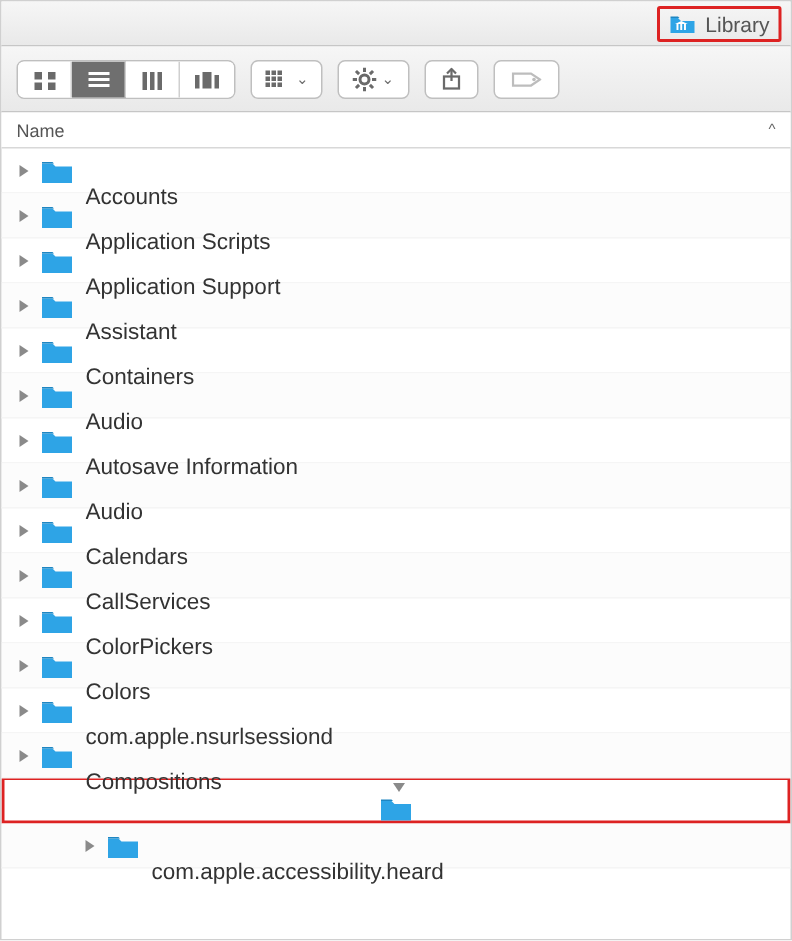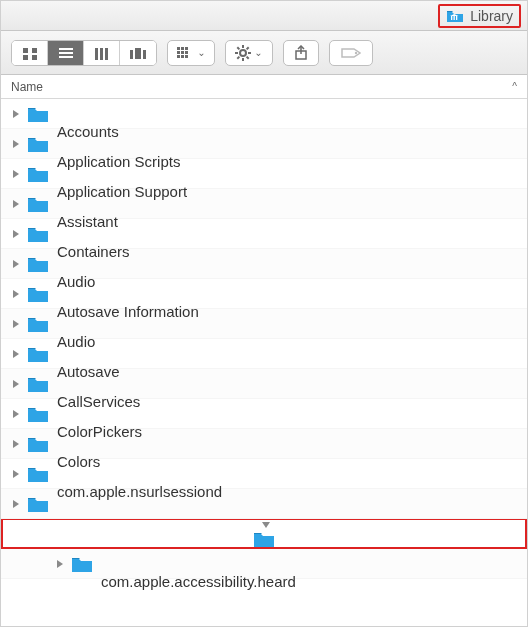--- a/index.html
+++ b/index.html
@@ -374,21 +374,21 @@
       <div class="row">
         <span class="disclosure">
           <svg width="10" height="10" viewBox="0 0 10 10">
             <path d="M2 1 L8 5 L2 9 Z" fill="#8a8a8a"></path>
           </svg>
         </span>
         <span class="folder-ico"><svg width="22" height="18" viewBox="0 0 22 18">
             <path d="M1 4 L8 4 L10 6 L21 6 L21 17 L1 17 Z" fill="#2ea4e6"></path>
             <path d="M1 3 L8 3 L9 4 L1 4 Z" fill="#1e86c2"></path>
           </svg></span>
-        <span class="row-label">Autosave</span>
+        <span class="row-label">Calendars</span>
       </div>
       <div class="row">
         <span class="disclosure">
           <svg width="10" height="10" viewBox="0 0 10 10">
             <path d="M2 1 L8 5 L2 9 Z" fill="#8a8a8a"></path>
           </svg>
         </span>
         <span class="folder-ico"><svg width="22" height="18" viewBox="0 0 22 18">
             <path d="M1 4 L8 4 L10 6 L21 6 L21 17 L1 17 Z" fill="#2ea4e6"></path>
             <path d="M1 3 L8 3 L9 4 L1 4 Z" fill="#1e86c2"></path>
@@ -434,20 +434,21 @@
       <div class="row">
         <span class="disclosure">
           <svg width="10" height="10" viewBox="0 0 10 10">
             <path d="M2 1 L8 5 L2 9 Z" fill="#8a8a8a"></path>
           </svg>
         </span>
         <span class="folder-ico"><svg width="22" height="18" viewBox="0 0 22 18">
             <path d="M1 4 L8 4 L10 6 L21 6 L21 17 L1 17 Z" fill="#2ea4e6"></path>
             <path d="M1 3 L8 3 L9 4 L1 4 Z" fill="#1e86c2"></path>
           </svg></span>
+        <span class="row-label">Compositions</span>
       </div>
       <div class="row hl">
         <span class="disclosure">
           <svg width="10" height="10" viewBox="0 0 10 10">
             <path d="M1 2 L9 2 L5 8 Z" fill="#8a8a8a"></path>
           </svg>
         </span>
         <span class="folder-ico"><svg width="22" height="18" viewBox="0 0 22 18">
             <path d="M1 4 L8 4 L10 6 L21 6 L21 17 L1 17 Z" fill="#2ea4e6"></path>
             <path d="M1 3 L8 3 L9 4 L1 4 Z" fill="#1e86c2"></path>

